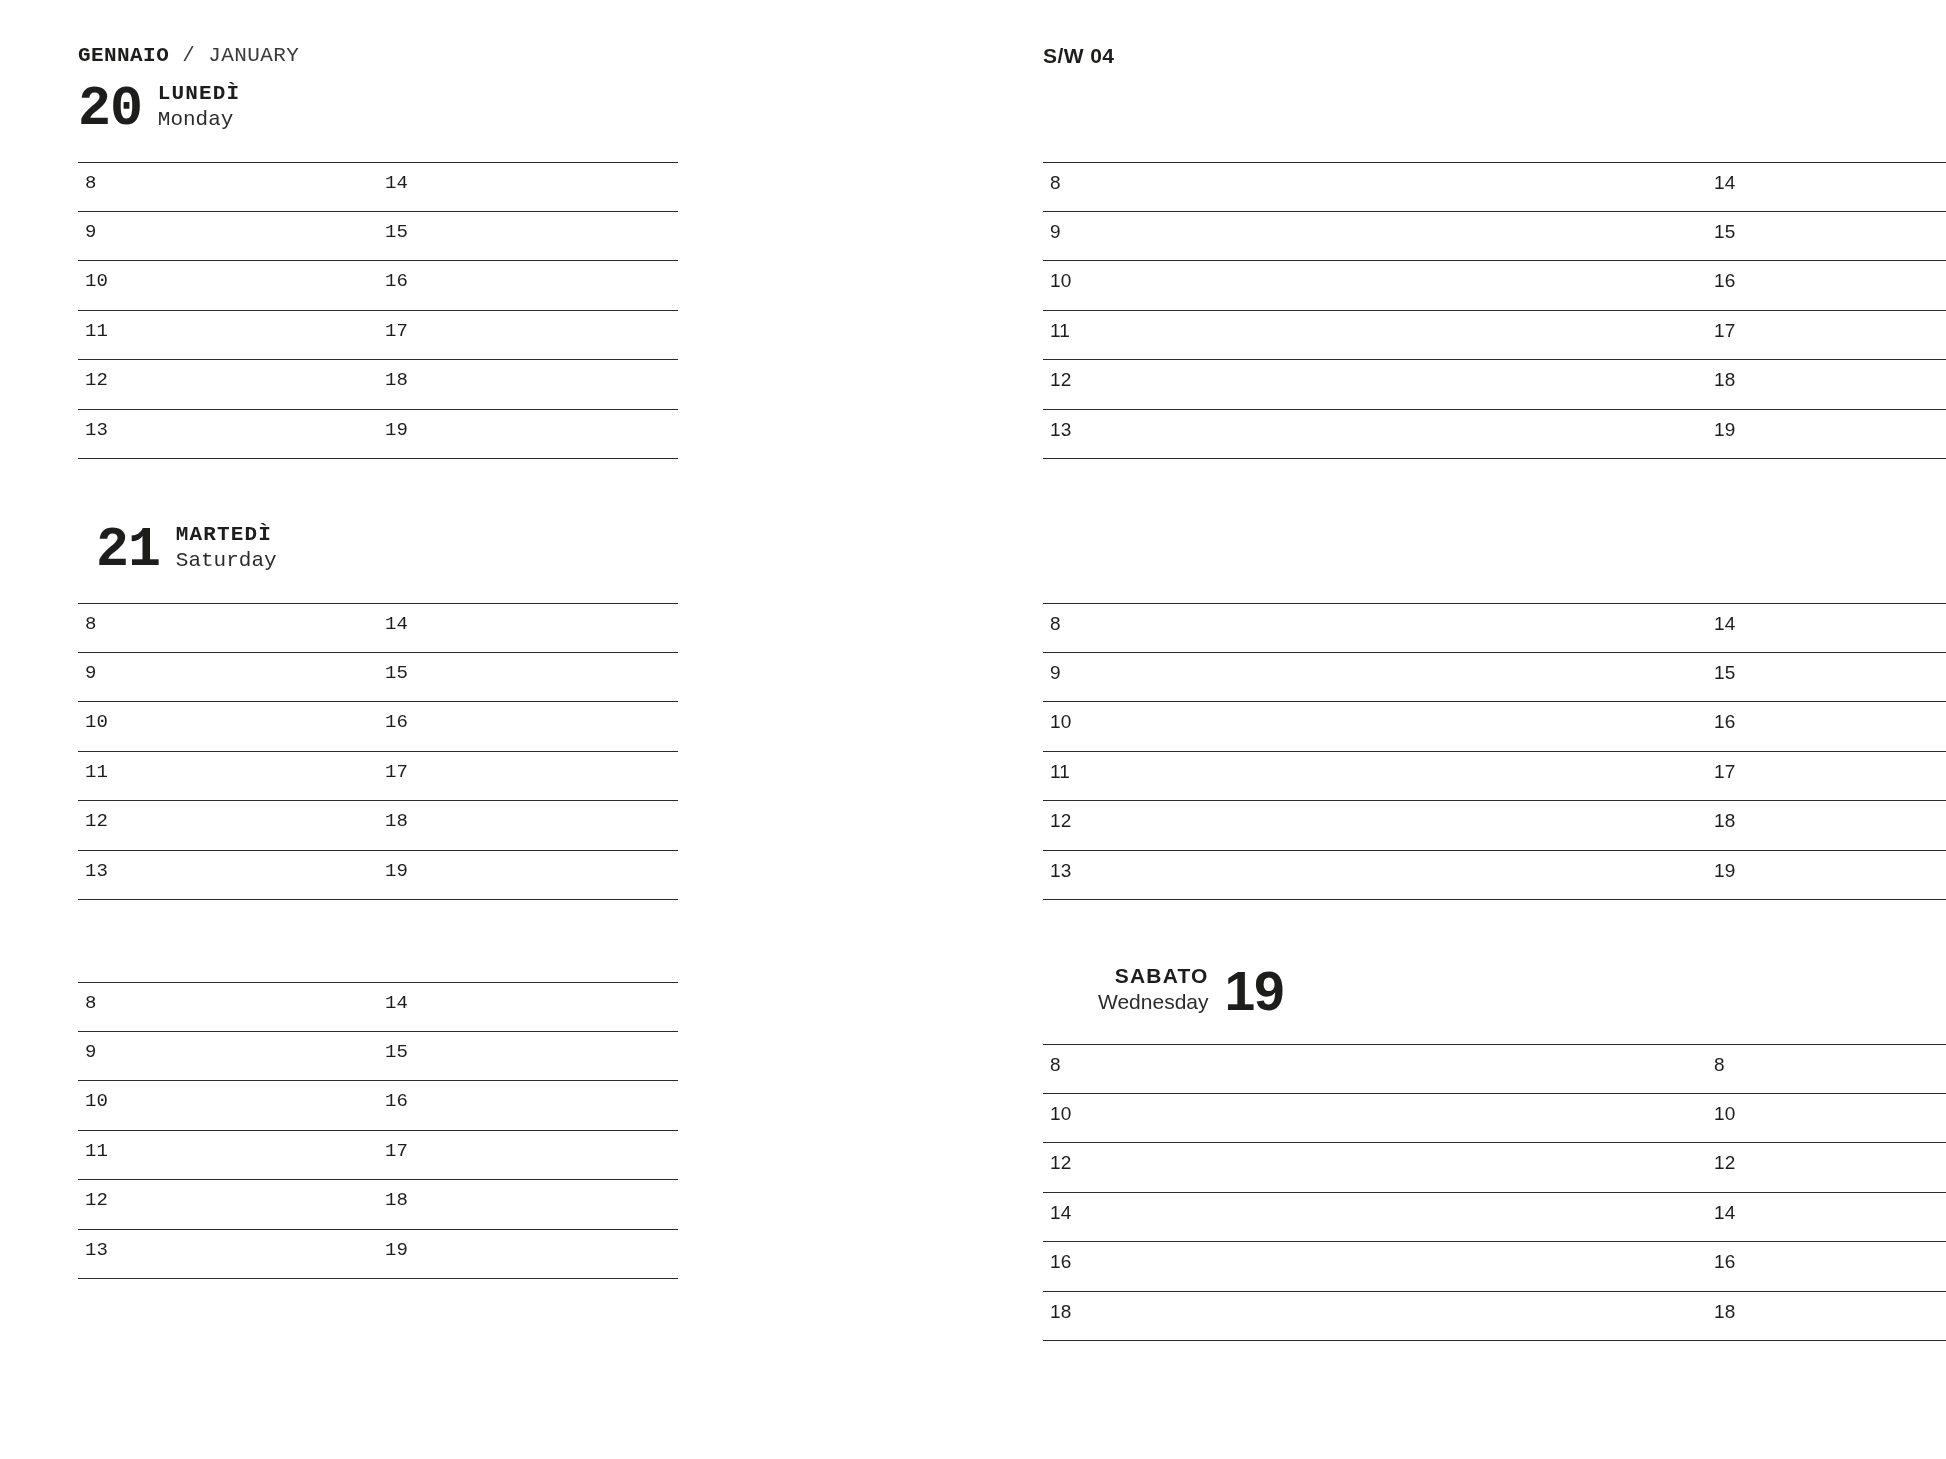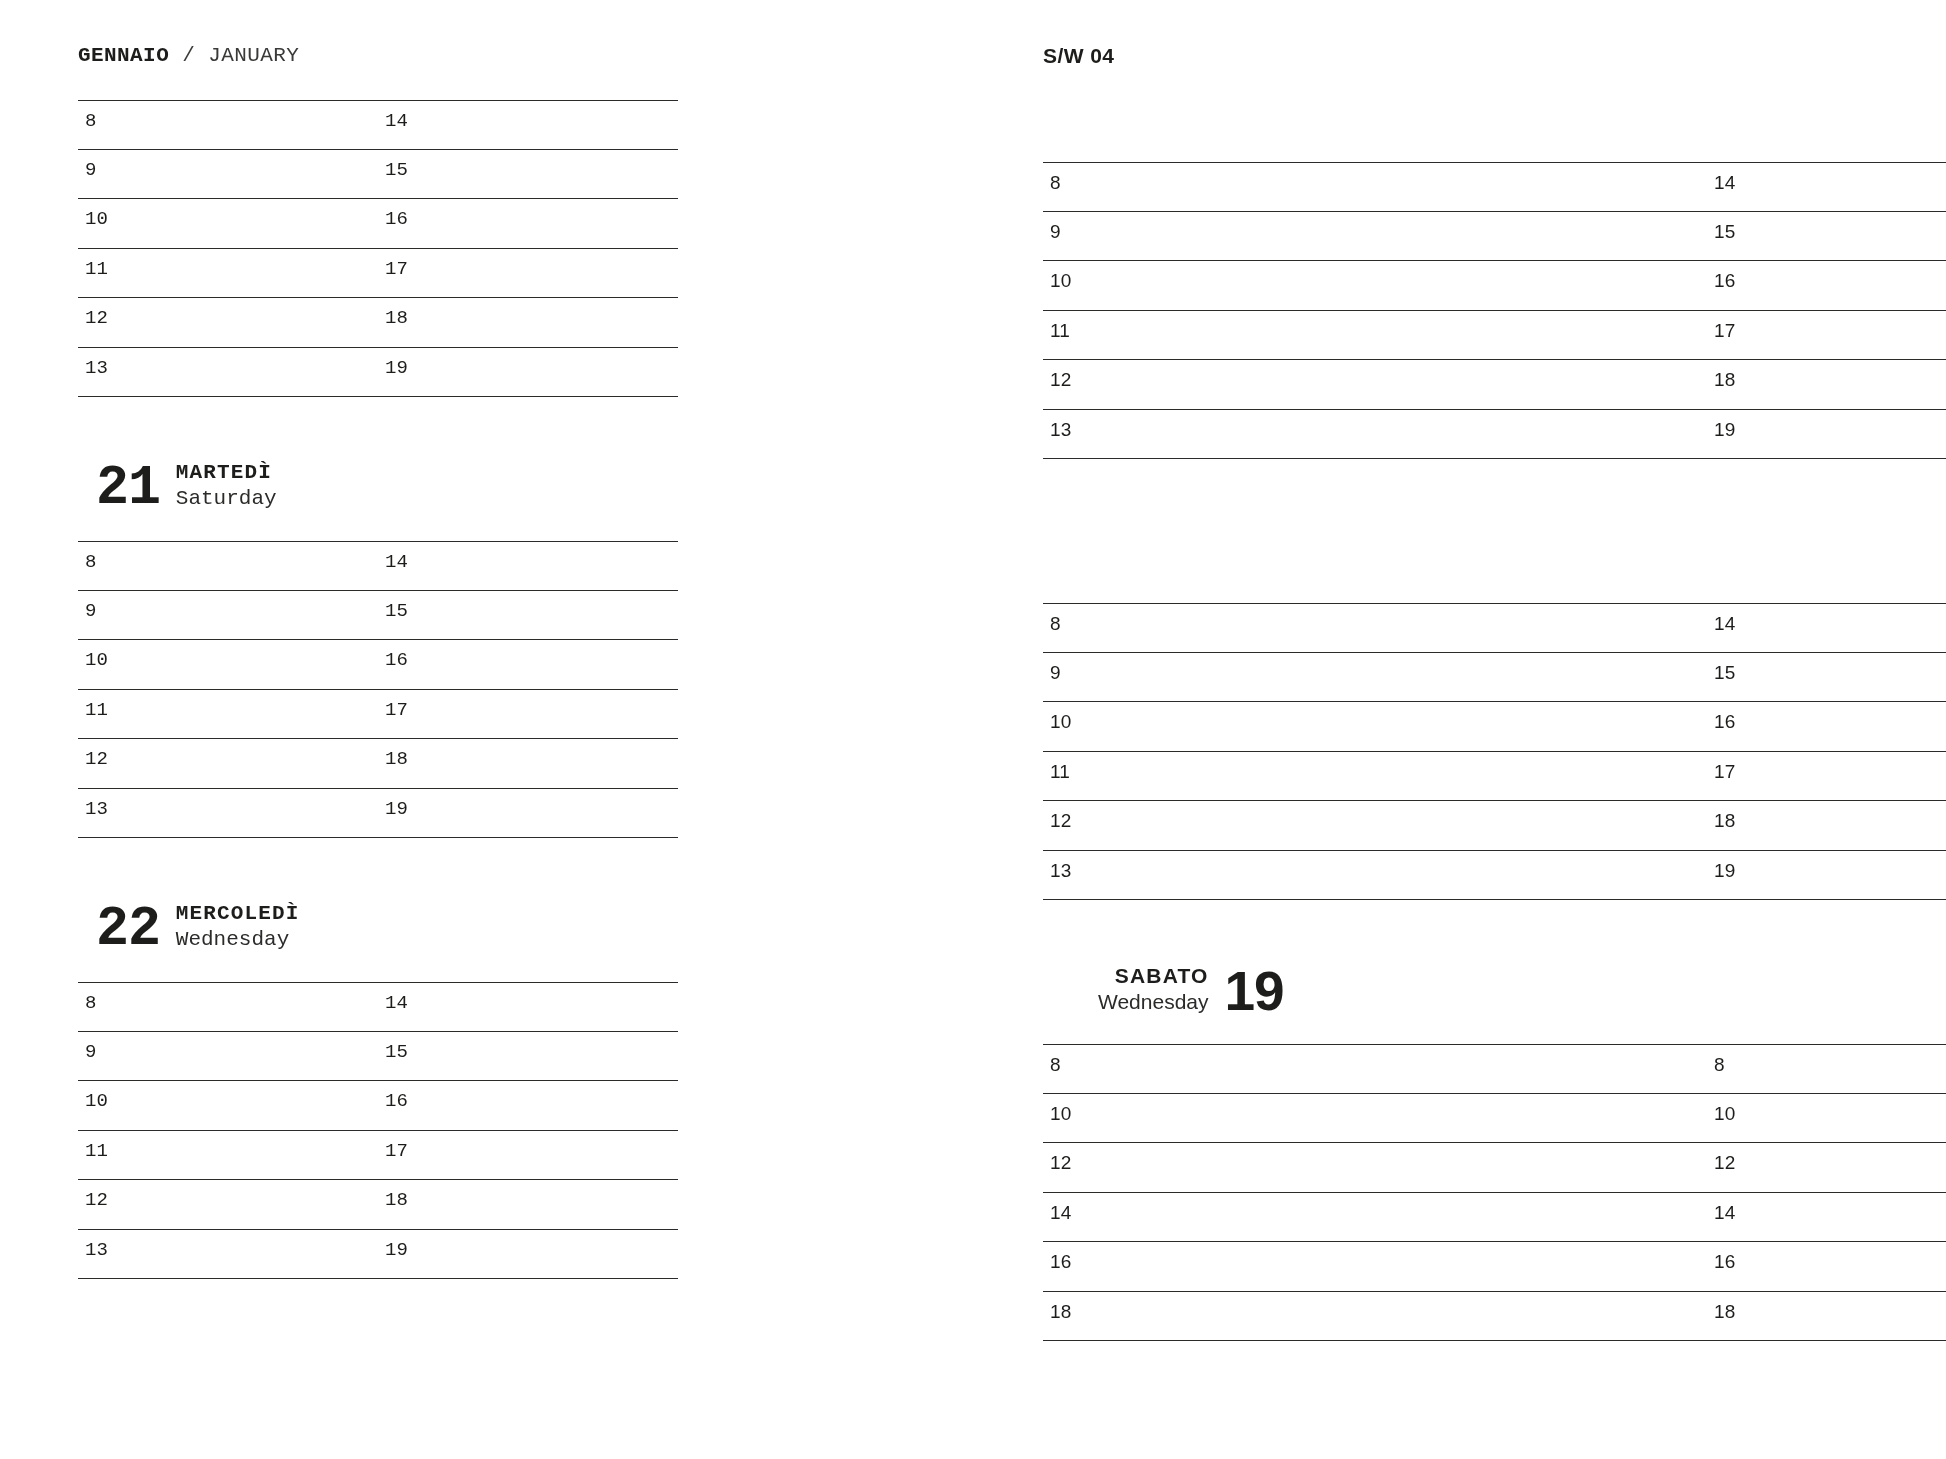--- a/index.html
+++ b/index.html
@@ -112,20 +112,27 @@
 
 <div class="page">
 
   <div class="col col-left">
 
     <div class="page-head">
       <span class="strong">GENNAIO</span><span class="light"> / </span><span class="light">JANUARY</span>
     </div>
 
     <div class="day-block">
+      <div class="day-head align-left">
+        <div class="daynum">20</div>
+        <div class="daynames left-pad">
+          <span class="dn-it">LUNEDÌ</span>
+          <span class="dn-en">Monday</span>
+        </div>
+      </div>
       <div class="hours">
         <div class="hcol">
           <div class="hrow">
               <span>8</span>
             </div>
           <div class="hrow">
               <span>9</span>
             </div>
           <div class="hrow">
               <span>10</span>
@@ -213,27 +220,20 @@
           <div class="hrow">
               <span>19</span>
             </div>
         </div>
       </div>
     </div>
 
     <div class="gap-2"></div>
 
     <div class="day-block">
-      <div class="day-head align-left" style="padding-left:18px;">
-        <div class="daynum">22</div>
-        <div class="daynames left-pad">
-          <span class="dn-it">MERCOLEDÌ</span>
-          <span class="dn-en">Wednesday</span>
-        </div>
-      </div>
       <div class="hours">
         <div class="hcol">
           <div class="hrow">
               <span>8</span>
             </div>
           <div class="hrow">
               <span>9</span>
             </div>
           <div class="hrow">
               <span>10</span>

